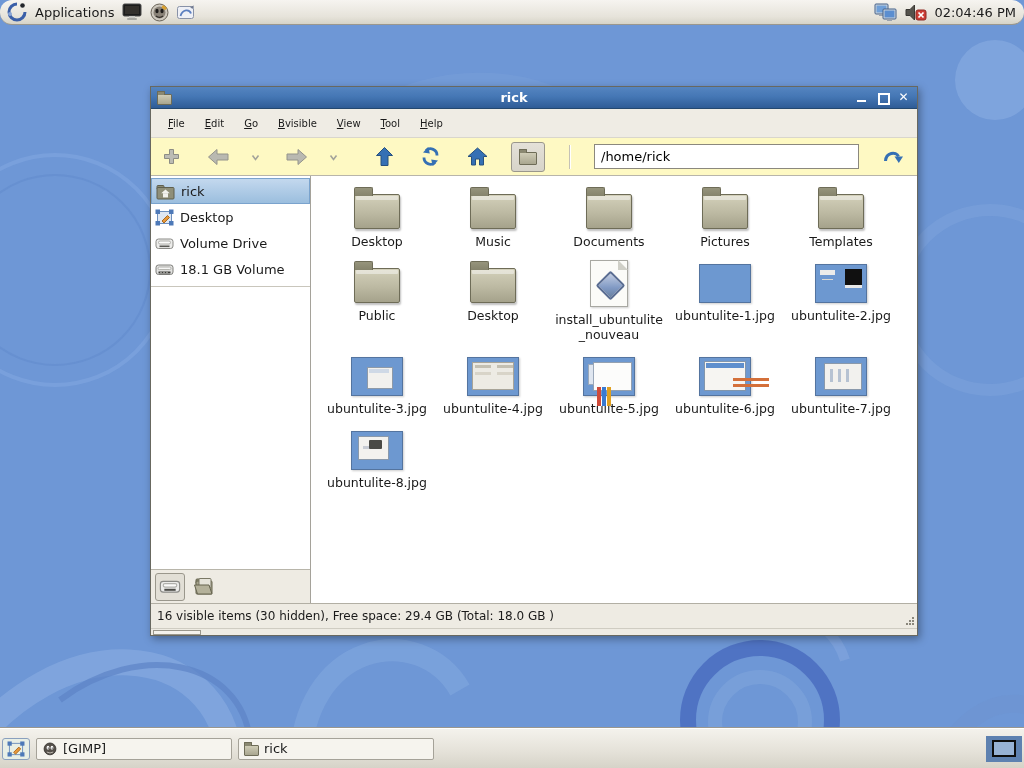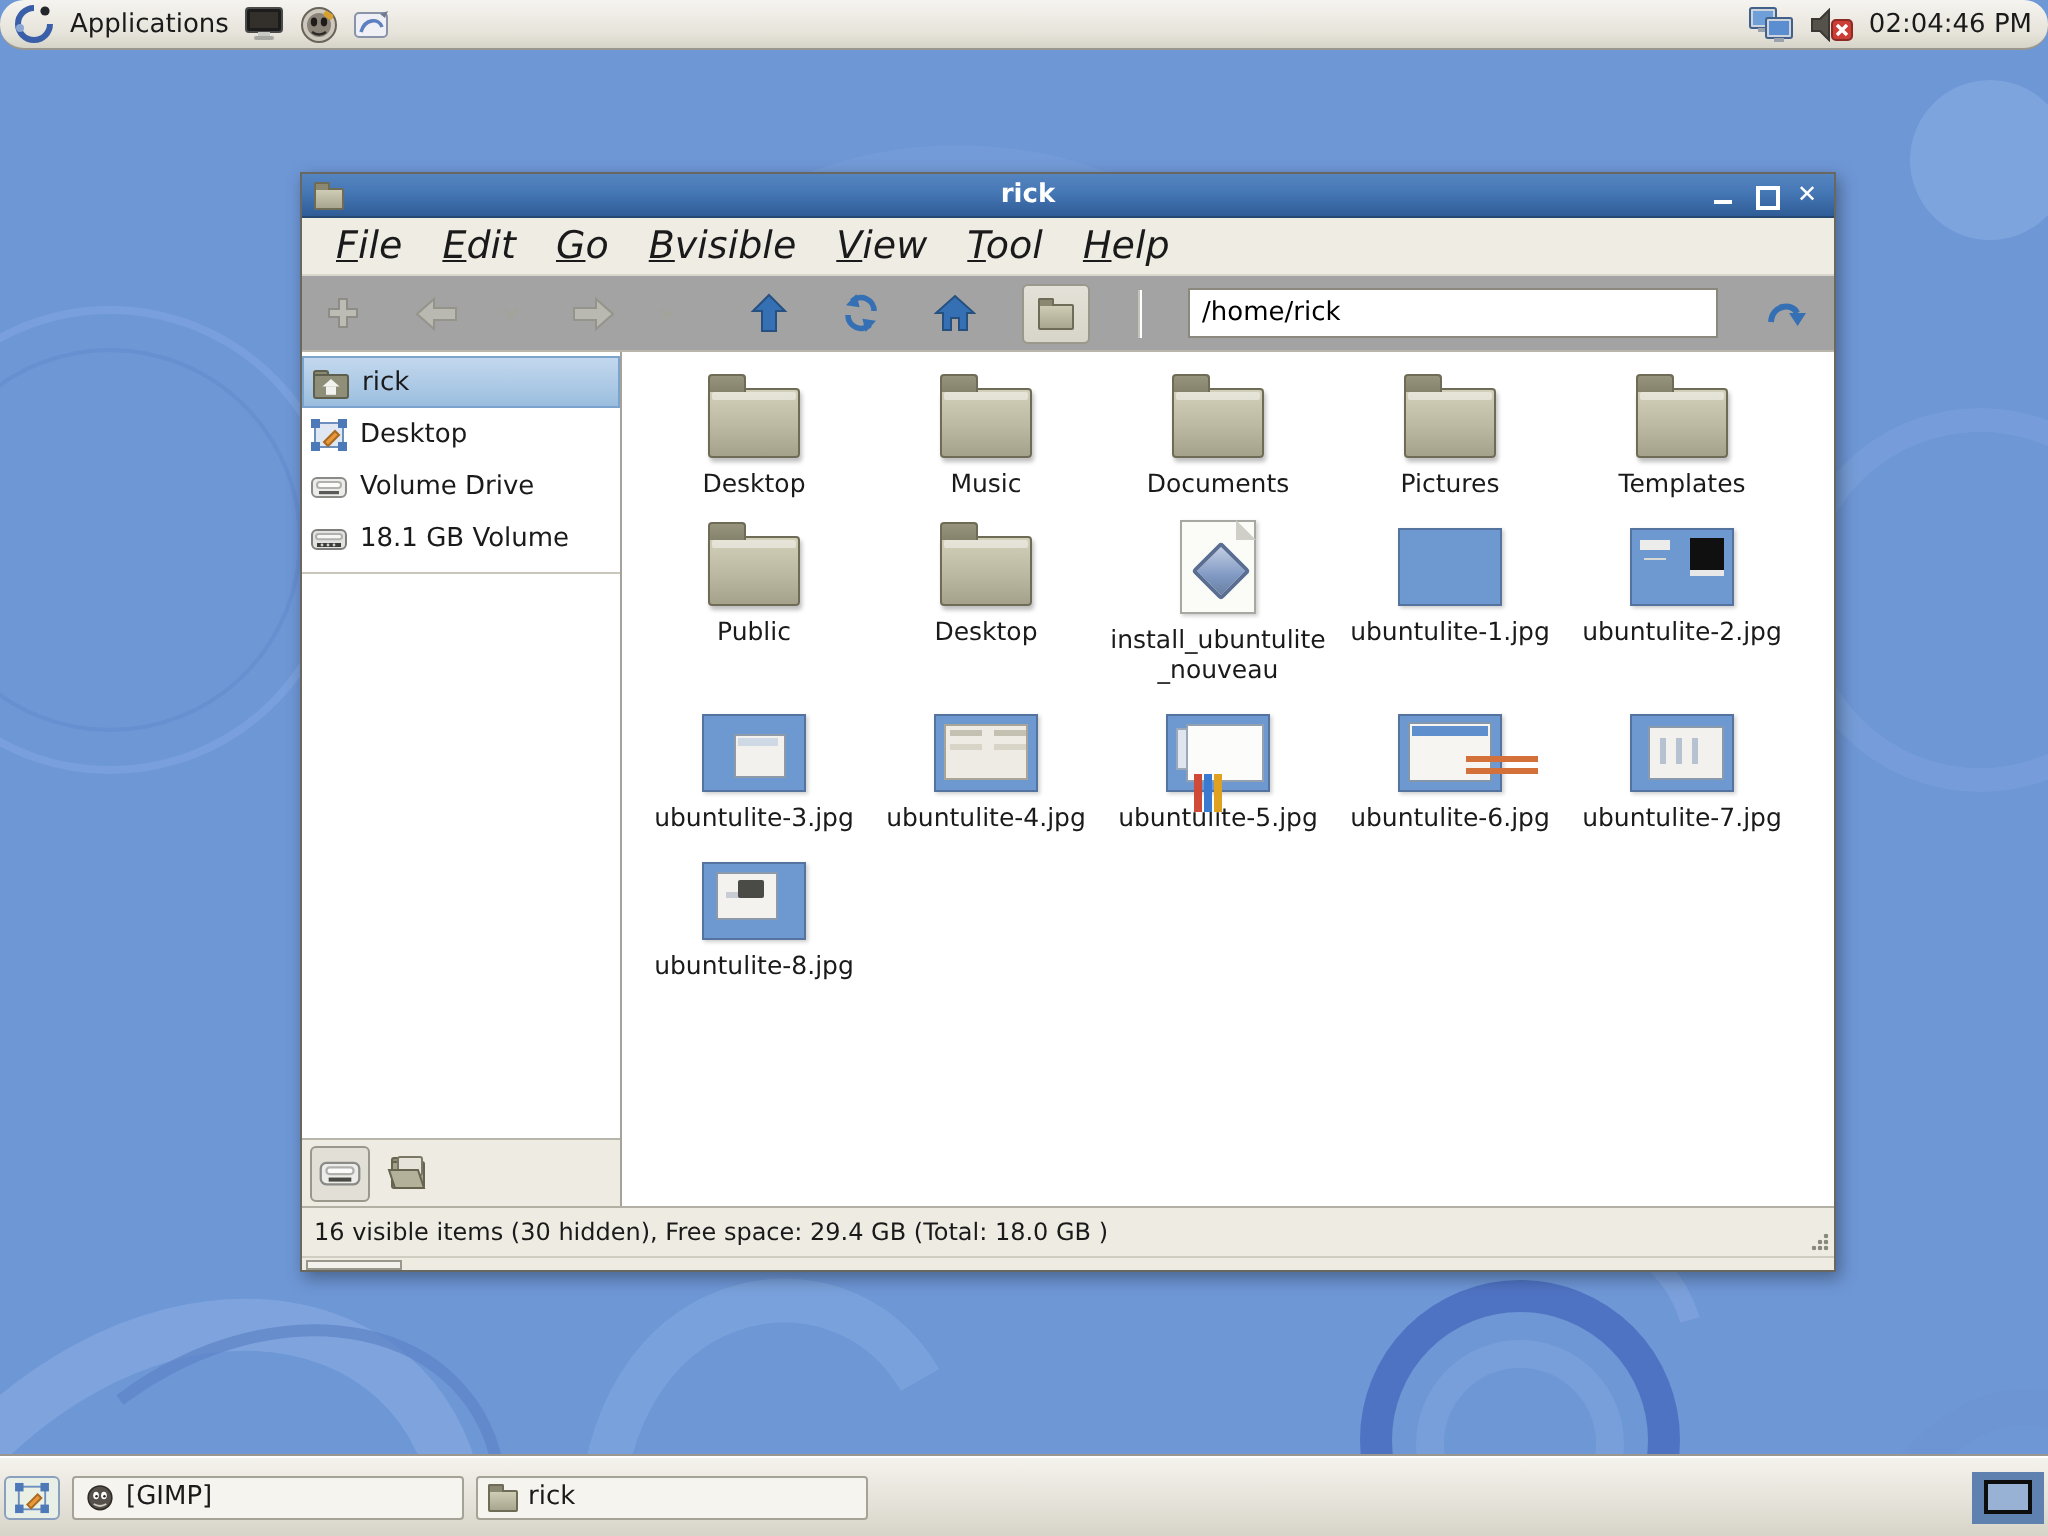--- a/index.html
+++ b/index.html
@@ -29,24 +29,24 @@
     border-bottom:1px solid #24486f; display:flex; align-items:center; padding:0 6px; gap:6px; }
   .titlebar-title { flex:1; text-align:center; color:#fff; font-weight:bold; font-size:13px; }
   .win-btns { display:flex; align-items:center; gap:10px; padding-right:2px; }
   .wb { width:11px; height:11px; position:relative; cursor:default; }
   .wb-min::after { content:""; position:absolute; left:1px; bottom:1px; width:9px; height:2px; background:#fff; }
   .wb-max::after { content:""; position:absolute; left:1px; top:1px; width:8px; height:8px; border:2px solid #fff; }
   .wb-close { color:#fff; font-weight:bold; font-size:12px; line-height:11px; text-align:center; }
 
   .menubar { height:29px; background:#efece4; border-bottom:1px solid #d9d6cc;
     display:flex; align-items:center; padding:0 8px; gap:2px; }
-  .menu-item { padding:4px 9px; font-size:19px; cursor:default;font-style:italic; }
+  .menu-item { padding:4px 9px; font-size:10px; cursor:default; }
   .menu-item u { text-decoration:underline; }
 
-  .toolbar { height:38px; background:#a3a3a3; border-bottom:1px solid #b8b5aa;
+  .toolbar { height:38px; background:#fef9c3; border-bottom:1px solid #b8b5aa;
     display:flex; align-items:center; padding:0 8px; gap:20px; }
   .tb-btn { display:flex; align-items:center; justify-content:center; height:28px; padding:0 3px; }
   .tb-chevron { margin-left:-2px; margin-right:2px; }
   .tb-folder-btn { border:1px solid #9a978c; background:linear-gradient(180deg,#e4e1d8,#d7d4c9);
     border-radius:3px; width:34px; height:30px; }
   .tb-sep { width:1px; height:24px; background:#c5c2b6; margin:0 4px; box-shadow:1px 0 0 #fff; }
   .addressbar { flex:1; height:25px; border:1px solid #8b887e; background:#fff;
     font-family:"DejaVu Sans","Liberation Sans",sans-serif; font-size:13px; padding:0 6px; outline:none; }
 
   .mini-folder { position:relative; width:15px; height:11px;

